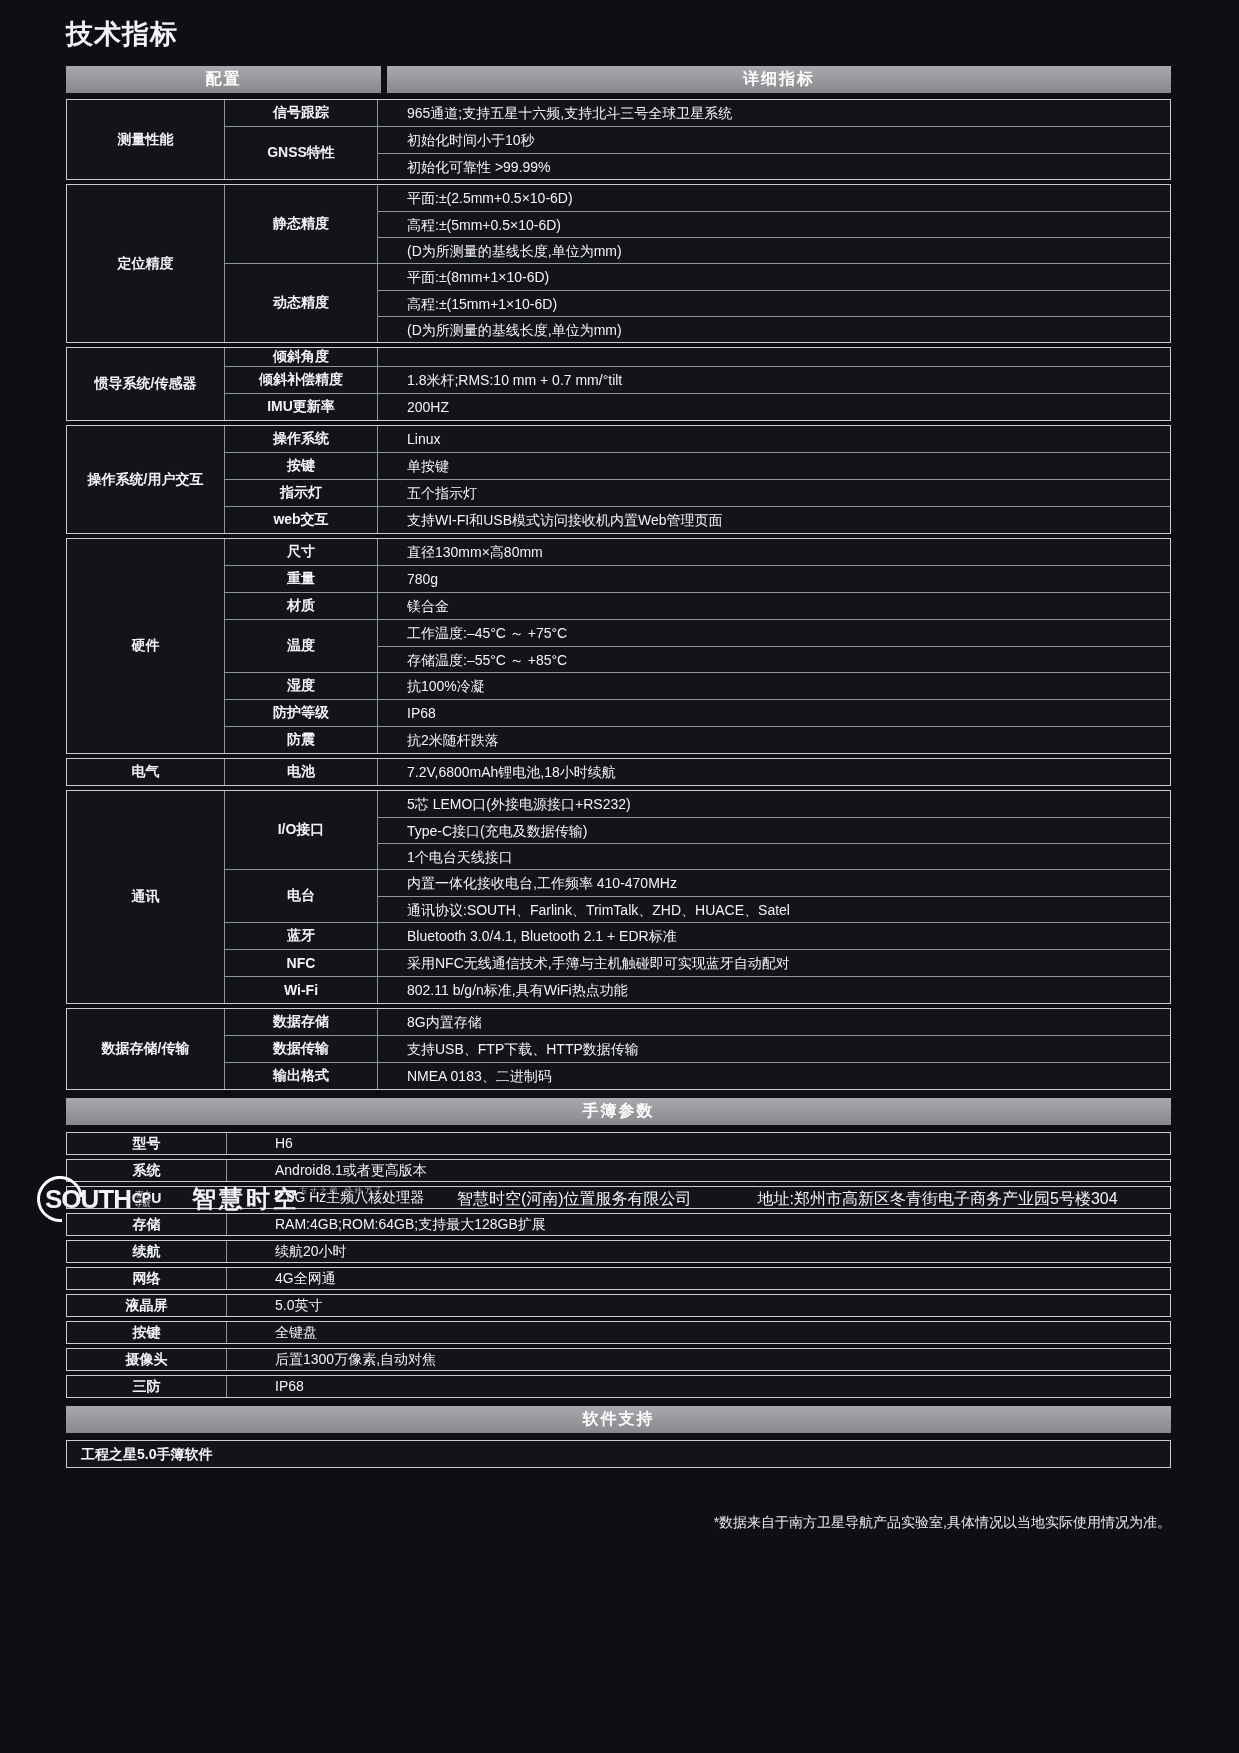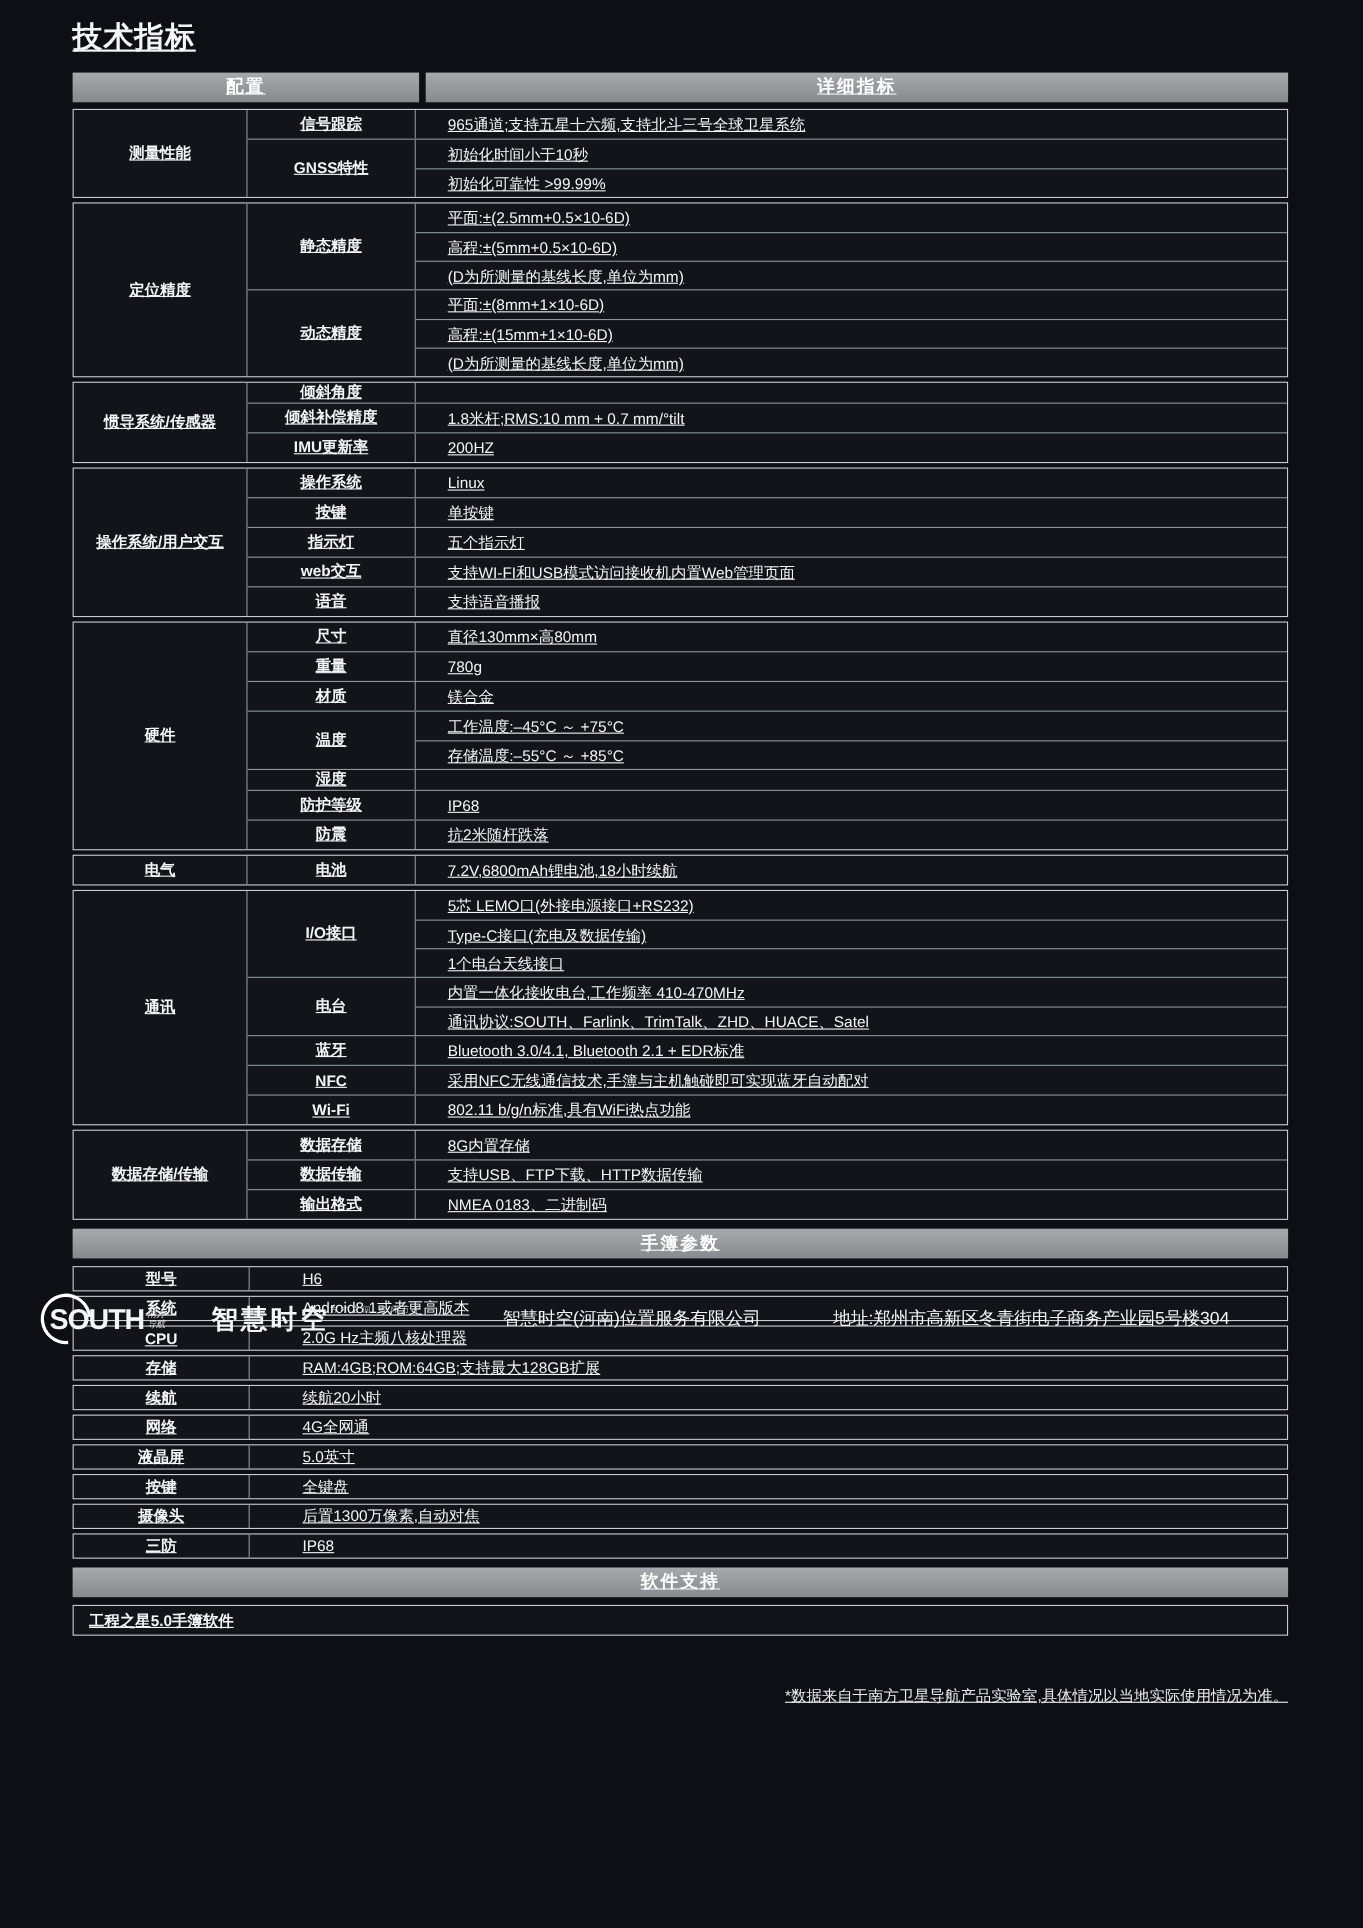--- a/index.html
+++ b/index.html
@@ -13,21 +13,21 @@
   }
   *{box-sizing:border-box;margin:0;padding:0;}
   html,body{width:1239px;height:1753px;}
   body{
     background:var(--bg);
     color:var(--txt);
     font-family:"Liberation Sans","DejaVu Sans",sans-serif;
     font-size:14px;
     overflow:hidden;
   }
-  .page{position:relative;width:1239px;height:1239px;padding:16px 68px 0 66px;text-decoration:underline;}
+  .page{position:relative;width:1239px;height:1239px;padding:16px 68px 0 66px;}
   .page-title{font-size:27px;font-weight:700;letter-spacing:1px;margin-bottom:14px;}
   .hdr-bar{
     height:27px;display:flex;align-items:center;justify-content:center;
     background:linear-gradient(var(--hdr-top),var(--hdr-bot));
     color:#fff;font-weight:700;font-size:16px;letter-spacing:2px;
   }
   .top-headers{display:flex;gap:6px;margin-bottom:6px;}
   .top-headers .h1{width:315px;}
   .top-headers .h2{flex:1;}
   
@@ -160,26 +160,20 @@
             <div class="values-col">
               <div class="value-cell">五个指示灯</div>
             </div>
           </div>
           <div class="item-row">
             <div class="label-cell">web交互</div>
             <div class="values-col">
               <div class="value-cell">支持WI-FI和USB模式访问接收机内置Web管理页面</div>
             </div>
           </div>
-          <div class="item-row">
-            <div class="label-cell">语音</div>
-            <div class="values-col">
-              <div class="value-cell">支持语音播报</div>
-            </div>
-          </div>
         </div>
       </div>
       <div class="spec-group">
         <div class="cat-cell">硬件</div>
         <div class="group-items">
           <div class="item-row">
             <div class="label-cell">尺寸</div>
             <div class="values-col">
               <div class="value-cell">直径130mm×高80mm</div>
             </div>
@@ -198,20 +192,23 @@
           </div>
           <div class="item-row">
             <div class="label-cell">温度</div>
             <div class="values-col">
               <div class="value-cell">工作温度:–45°C ～ +75°C</div>
               <div class="value-cell">存储温度:–55°C ～ +85°C</div>
             </div>
           </div>
           <div class="item-row">
             <div class="label-cell">湿度</div>
+            <div class="values-col">
+              <div class="value-cell">抗100%冷凝</div>
+            </div>
           </div>
           <div class="item-row">
             <div class="label-cell">防护等级</div>
             <div class="values-col">
               <div class="value-cell">IP68</div>
             </div>
           </div>
           <div class="item-row">
             <div class="label-cell">防震</div>
             <div class="values-col">

